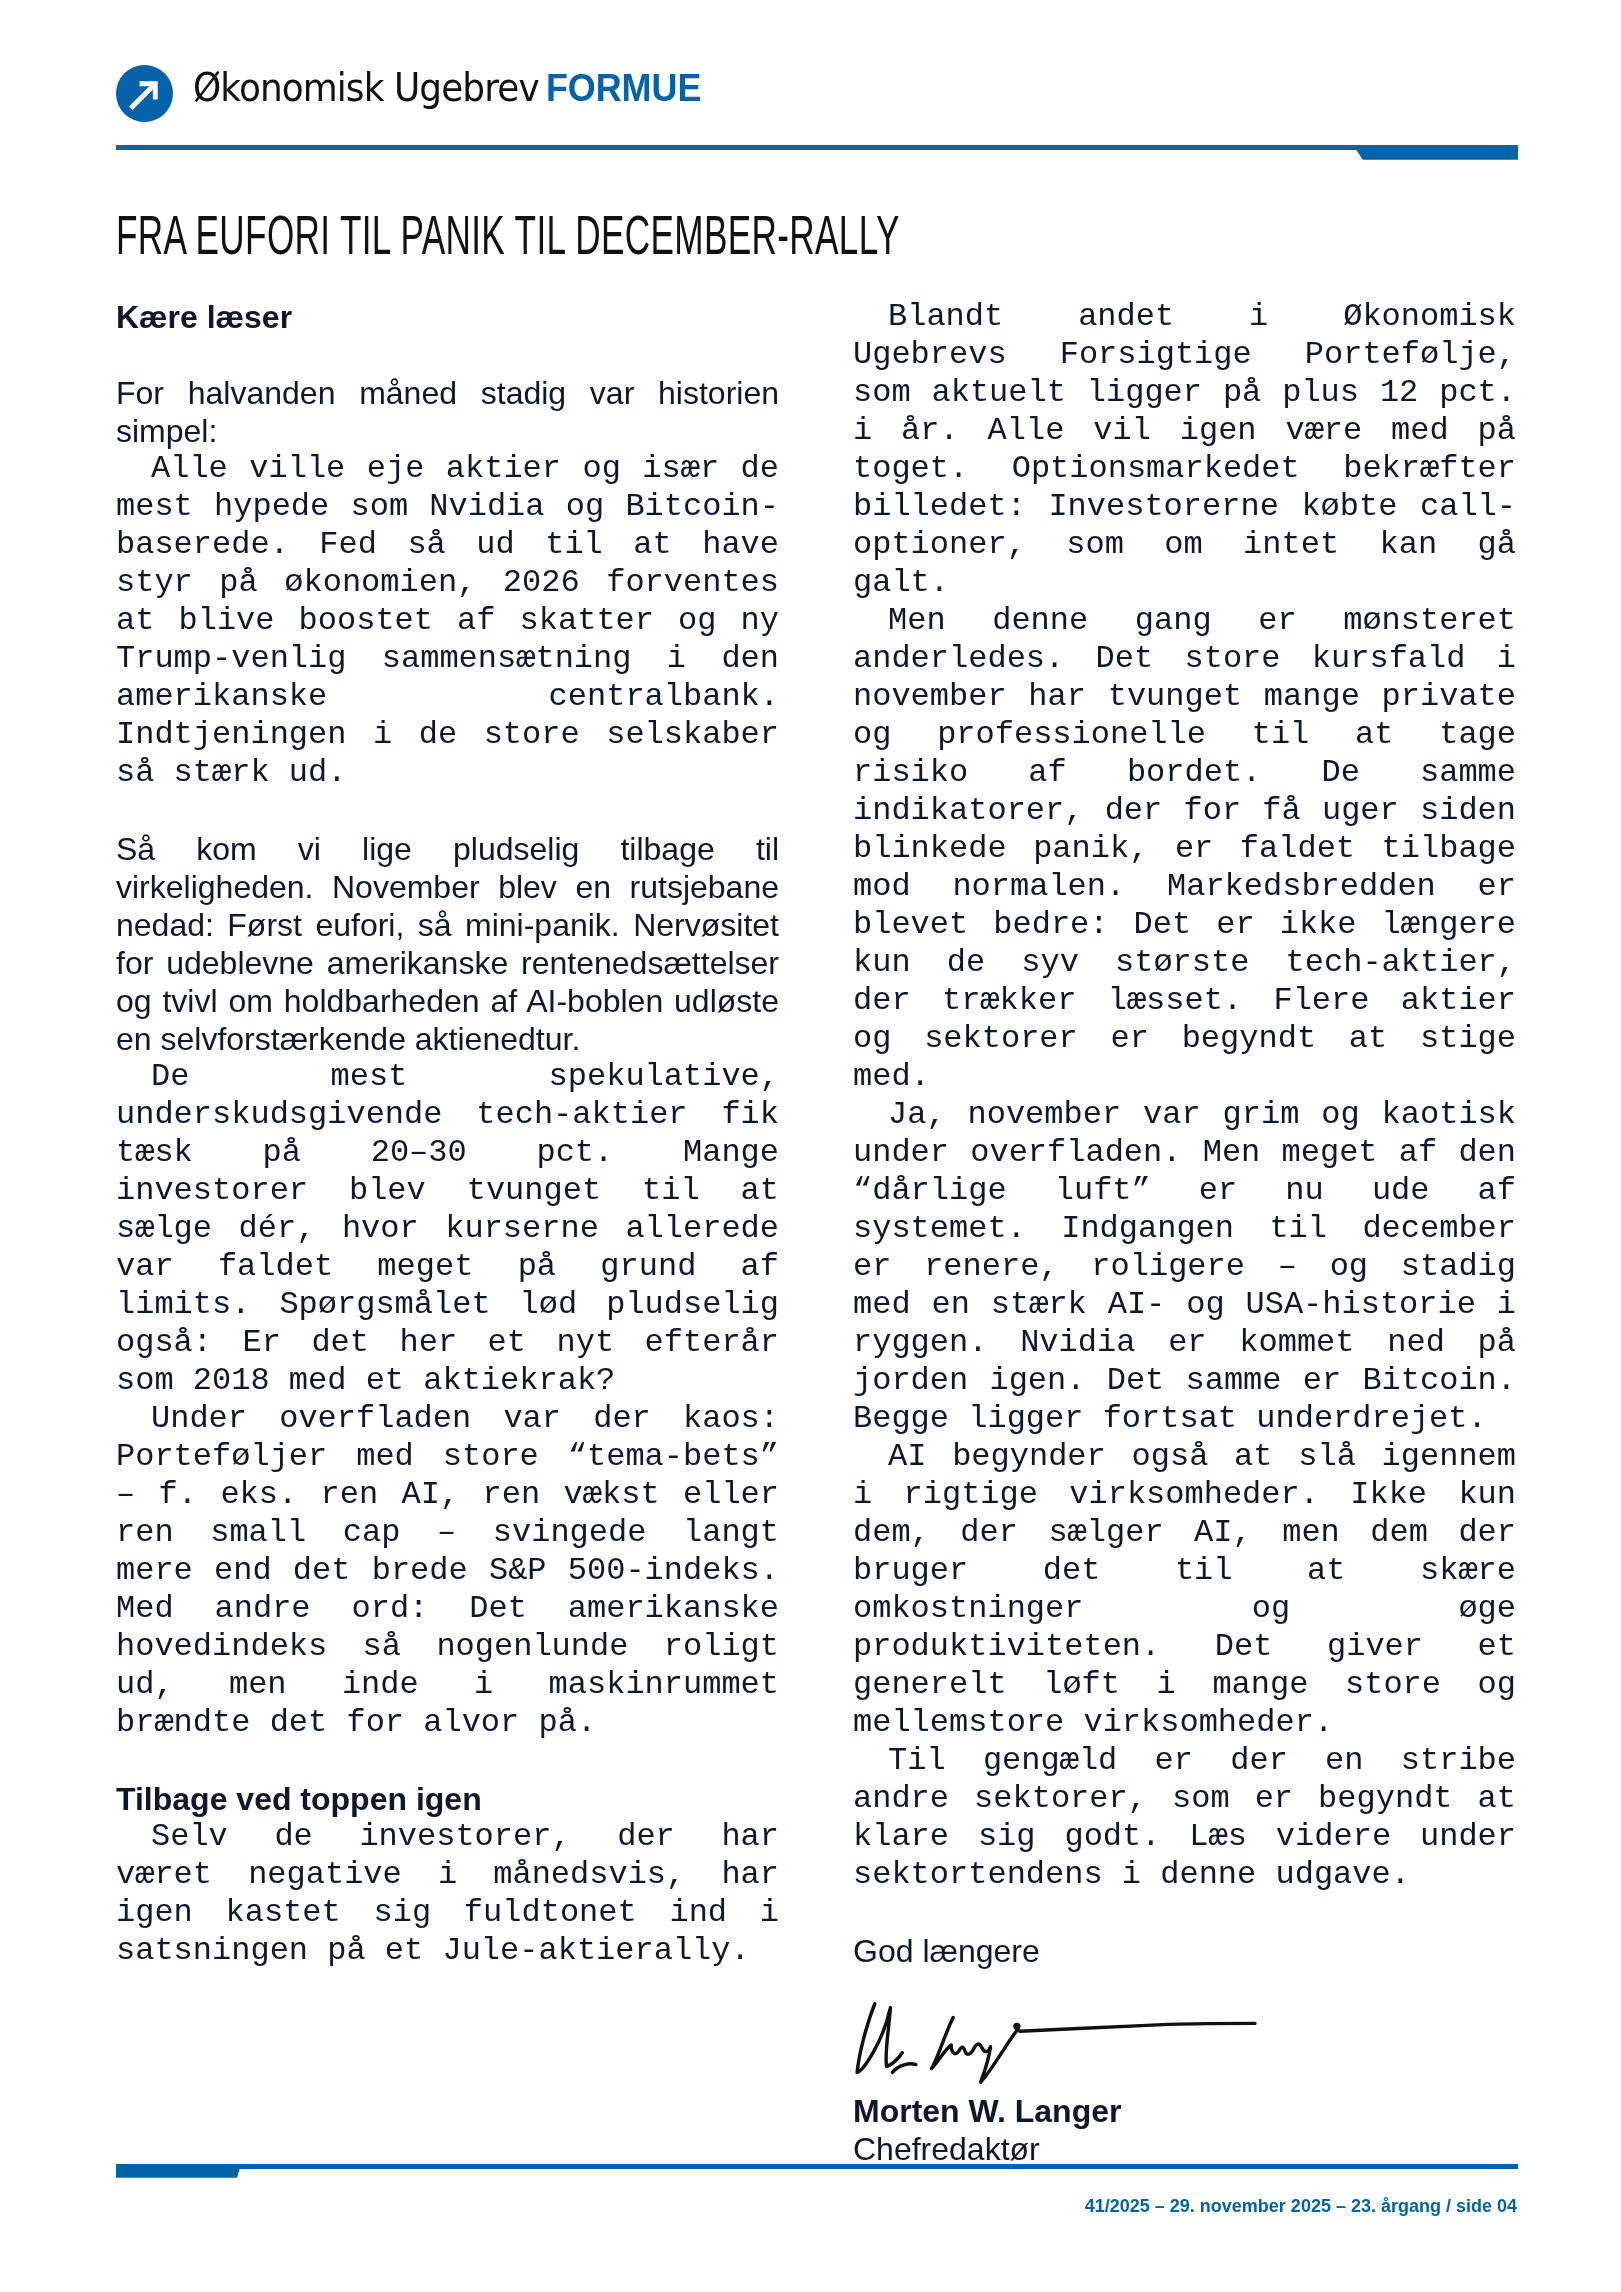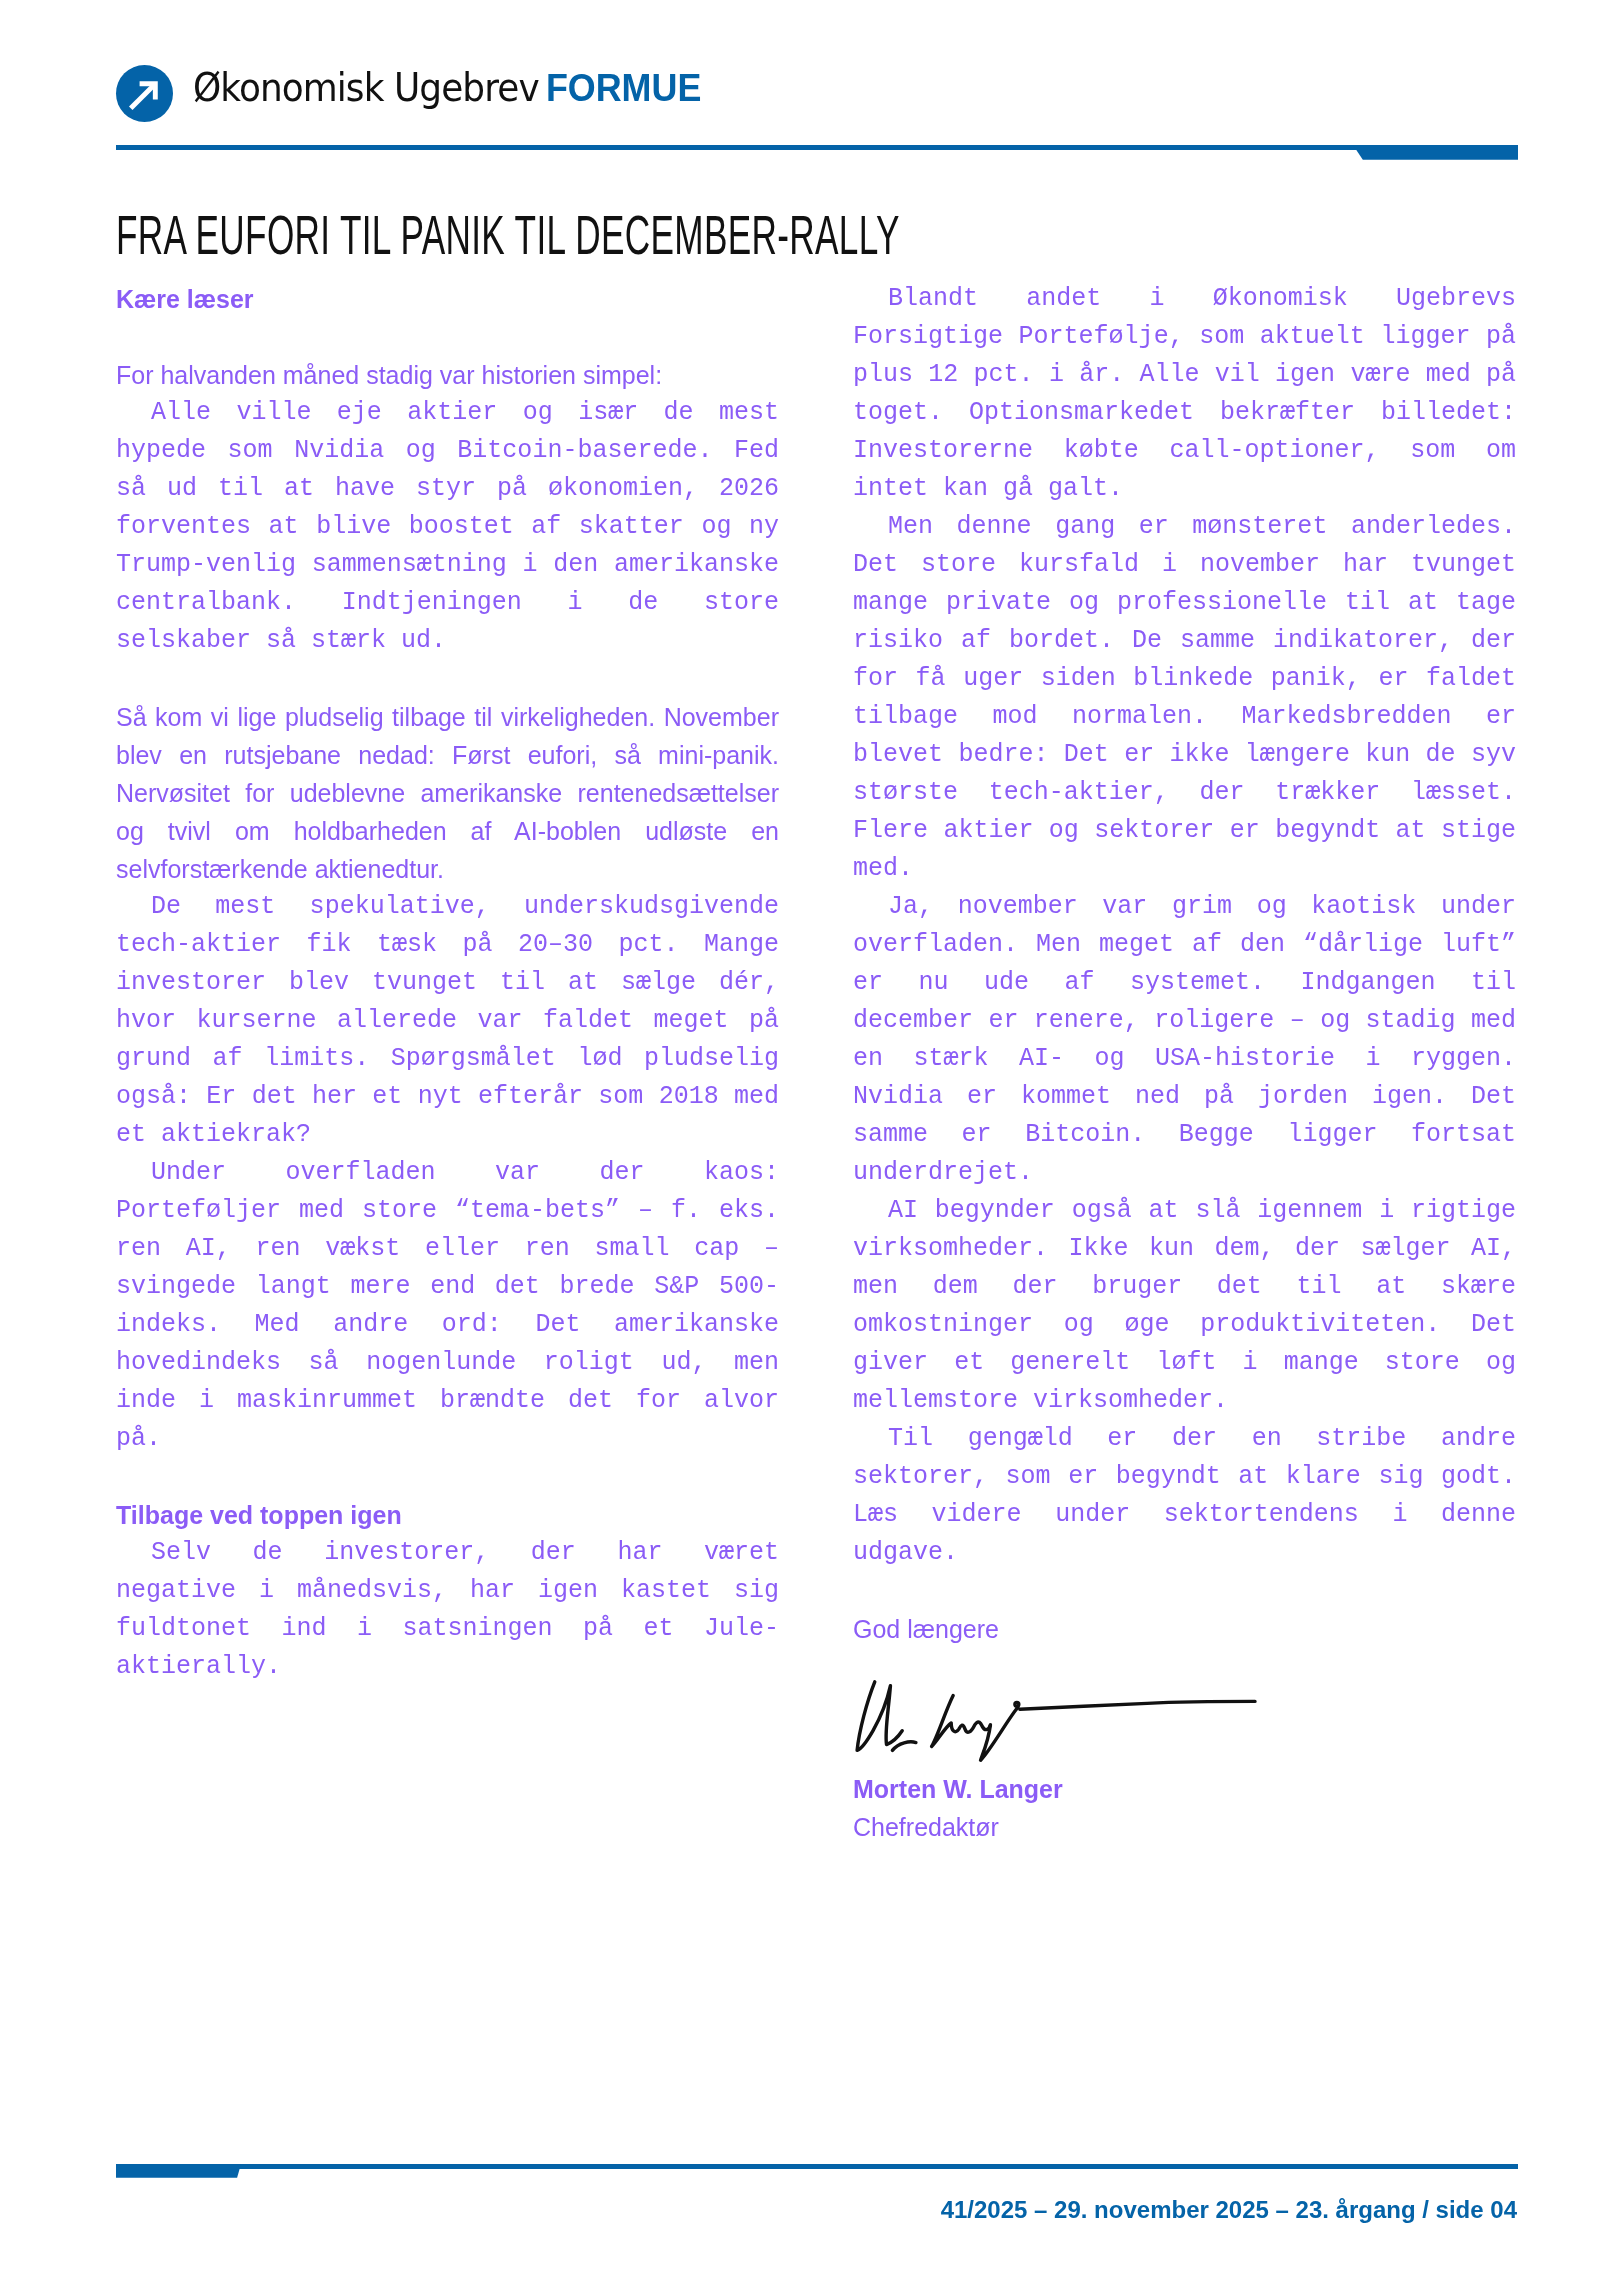--- a/index.html
+++ b/index.html
@@ -5,31 +5,31 @@
   html, body { margin: 0; padding: 0; background: #ffffff; }
   body { width: 1621px; height: 2293px; position: relative; overflow: hidden; color: #111; }
   .masthead { position: absolute; left: 116px; top: 65px; height: 59px; display: flex; }
   .logo-circle { width: 57px; height: 57px; border-radius: 50%; background: #0463a8; position: relative; }
   .logo-circle svg { position: absolute; left: 0; top: 0; }
   .brand { margin-left: 19.6px; font-family: "DejaVu Sans", sans-serif; font-size: 39px; letter-spacing: -1px; color: #111; transform: scaleX(0.92); transform-origin: left center; white-space: nowrap; }
   .brand .sub { color: #0463a8; font-weight: bold; font-family: "Liberation Sans", sans-serif; letter-spacing: 0; margin-left: 7.8px; }
   .rule-top { position: absolute; left: 116px; top: 145px; width: 1402px; height: 4.9px; background: #0463a8; }
   .rule-top-tab { position: absolute; left: 1353px; top: 145px; width: 165px; height: 14.7px; background: #0463a8; clip-path: polygon(0 0, 100% 0, 100% 100%, 9.8px 100%); }
   .headline { position: absolute; left: 116px; top: 204px; font-family: "Liberation Sans", sans-serif; font-size: 55px; line-height: 63px; letter-spacing: 0.5px; color: #111; transform: scaleX(0.64); transform-origin: left top; white-space: nowrap; }
-  .col { position: absolute; top: 280px; width: 663px; font-family: "Liberation Sans", sans-serif; font-size: 25px; line-height: 38px; color: #8b5cf6; text-align: justify; }
+  .col { position: absolute; top: 298px; width: 663px; font-family: "Liberation Sans", sans-serif; font-size: 32px; line-height: 38px; color: #0f172a; text-align: justify; }
   .col-left { left: 116px; }
   .col-right { left: 853px; }
   .col p { margin: 0; }
   .indent { text-indent: 35px; font-family: Liberation Mono, monospace; }
   .bold { font-weight: bold; }
   .gap { height: 38px; }
   .sig { margin-top: 23.5px; height: 98px; }
   .rule-bottom { position: absolute; left: 116px; top: 2164px; width: 1402px; height: 4.9px; background: #0463a8; }
   .rule-bottom-tab { position: absolute; left: 116px; top: 2164px; width: 125px; height: 13.7px; background: #0463a8; clip-path: polygon(0 0, 100% 0, calc(100% - 3.9px) 100%, 0 100%); }
-  .footer { position: absolute; right: 104px; top: 2196px; font-family: "Liberation Sans", sans-serif; font-size: 24px; font-weight: bold; color: #0463a8; white-space: nowrap; }
+  .footer { position: absolute; right: 104px; top: 2196px; font-family: "Liberation Sans", sans-serif; font-size: 18px; font-weight: bold; color: #0463a8; white-space: nowrap; }
 </style>
 </head>
 <body>
 
 <div class="masthead">
   <div class="logo-circle">
     <svg width="57" height="57" viewBox="0 0 58 58">
       <line x1="15" y1="44" x2="38" y2="21" stroke="#fff" stroke-width="5"></line>
       <polyline points="24,19 40,19 40,35" fill="none" stroke="#fff" stroke-width="5"></polyline>
     </svg>

